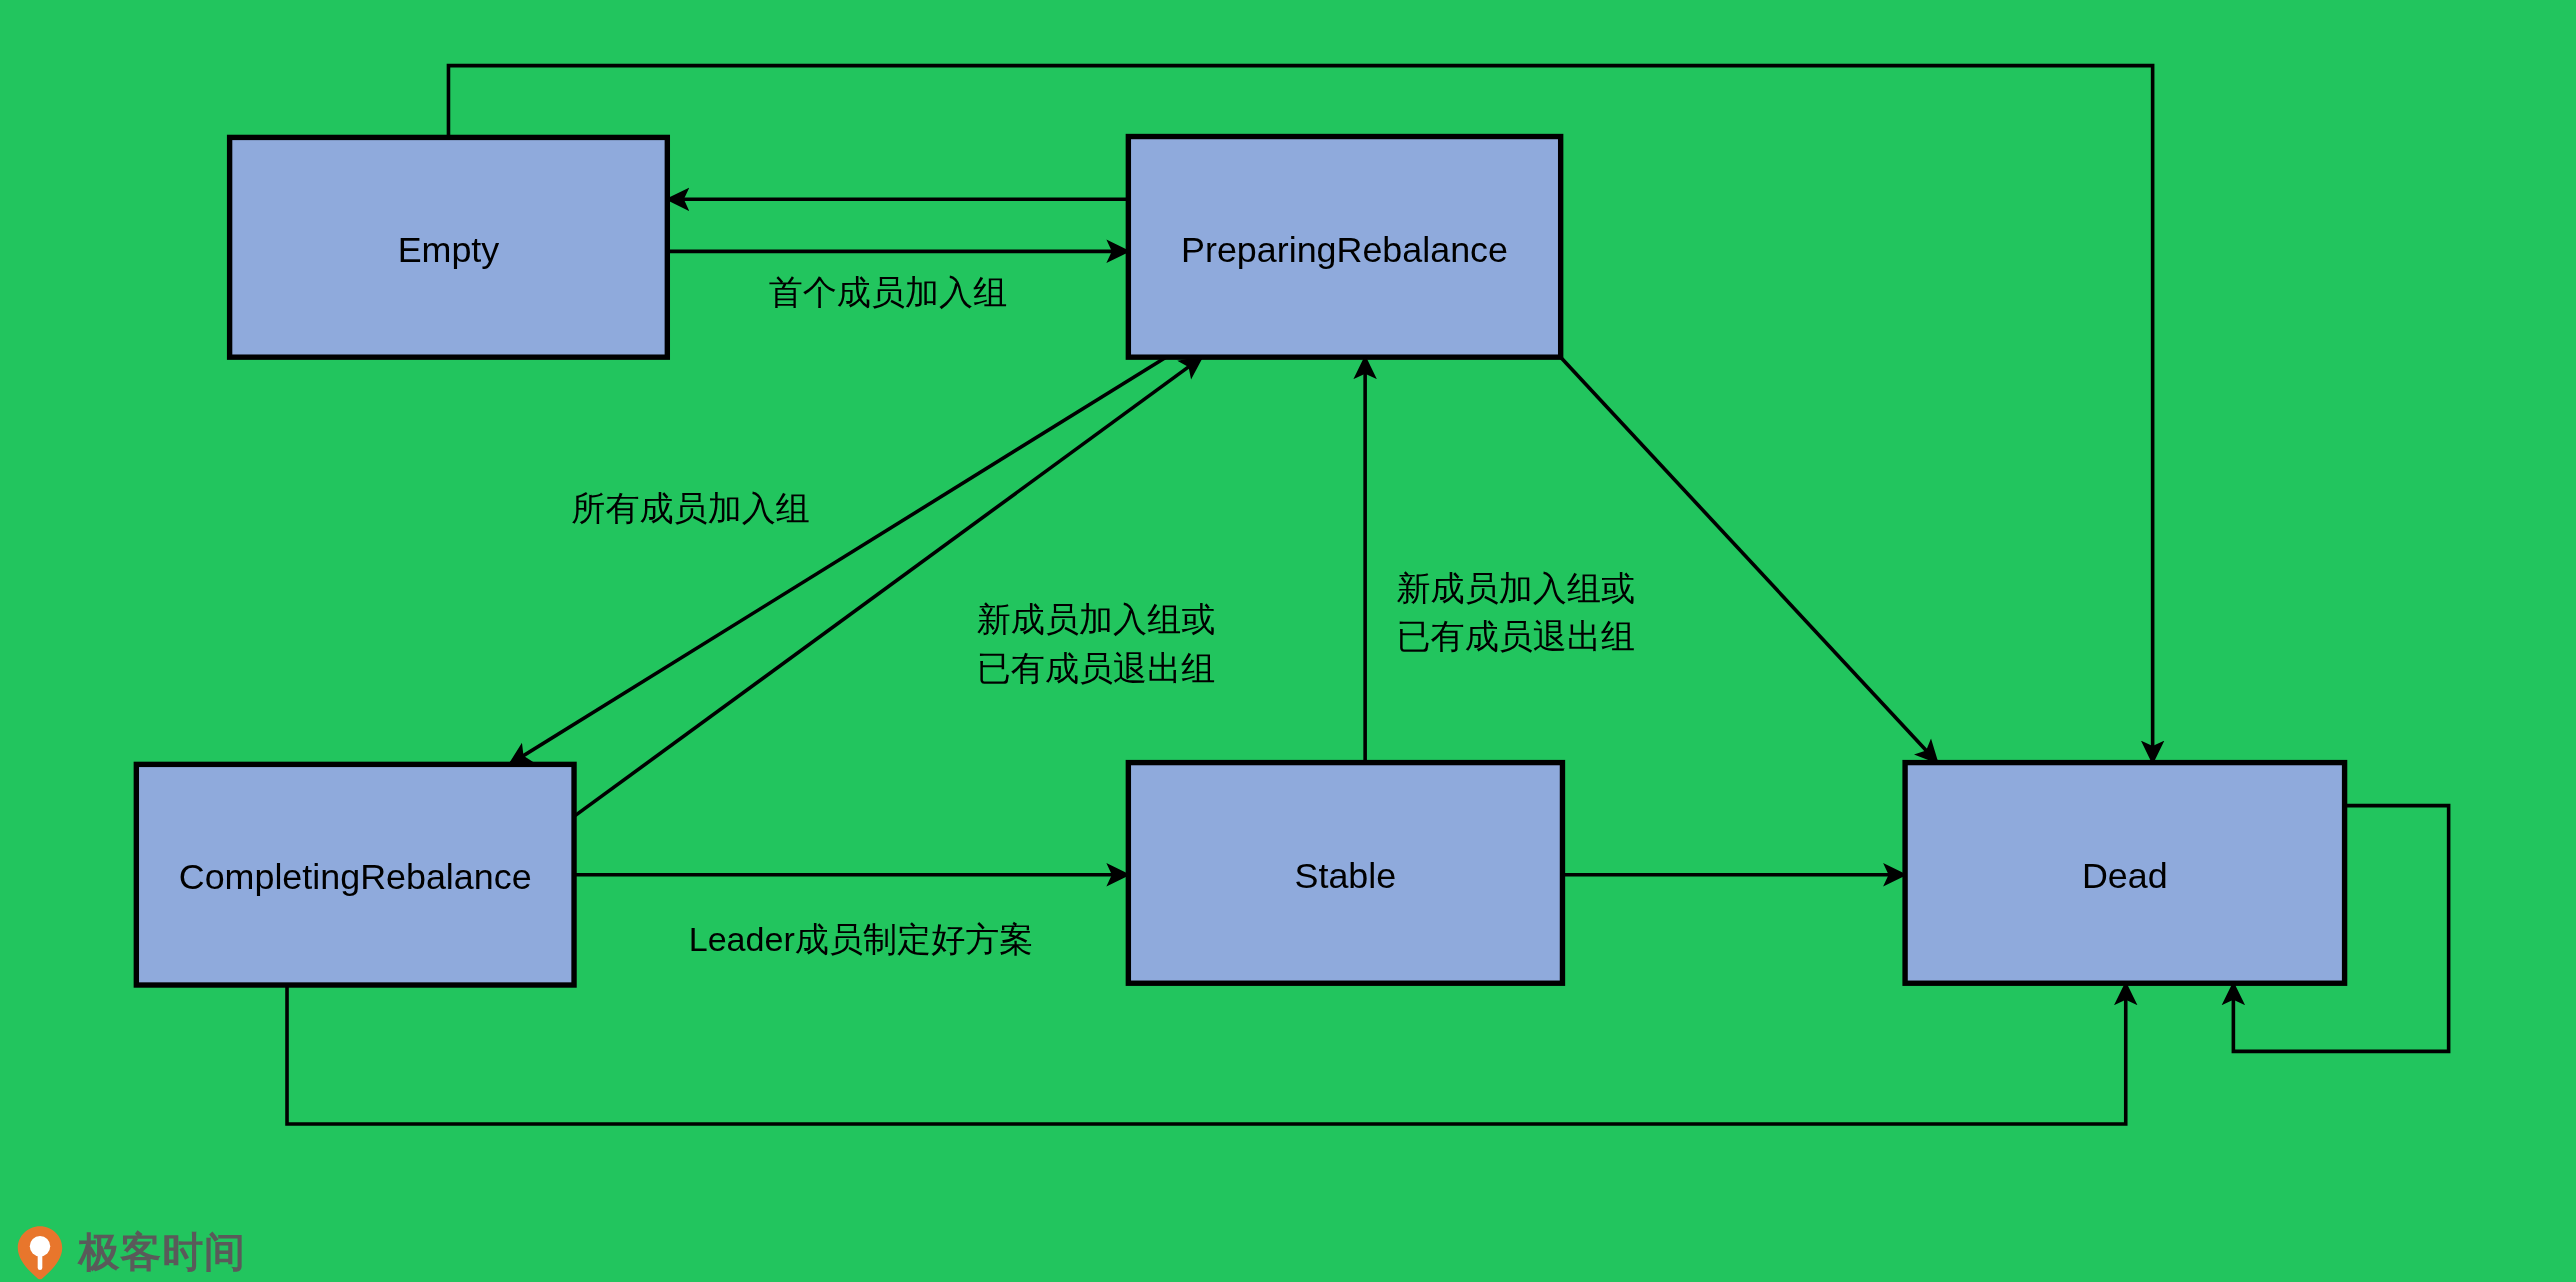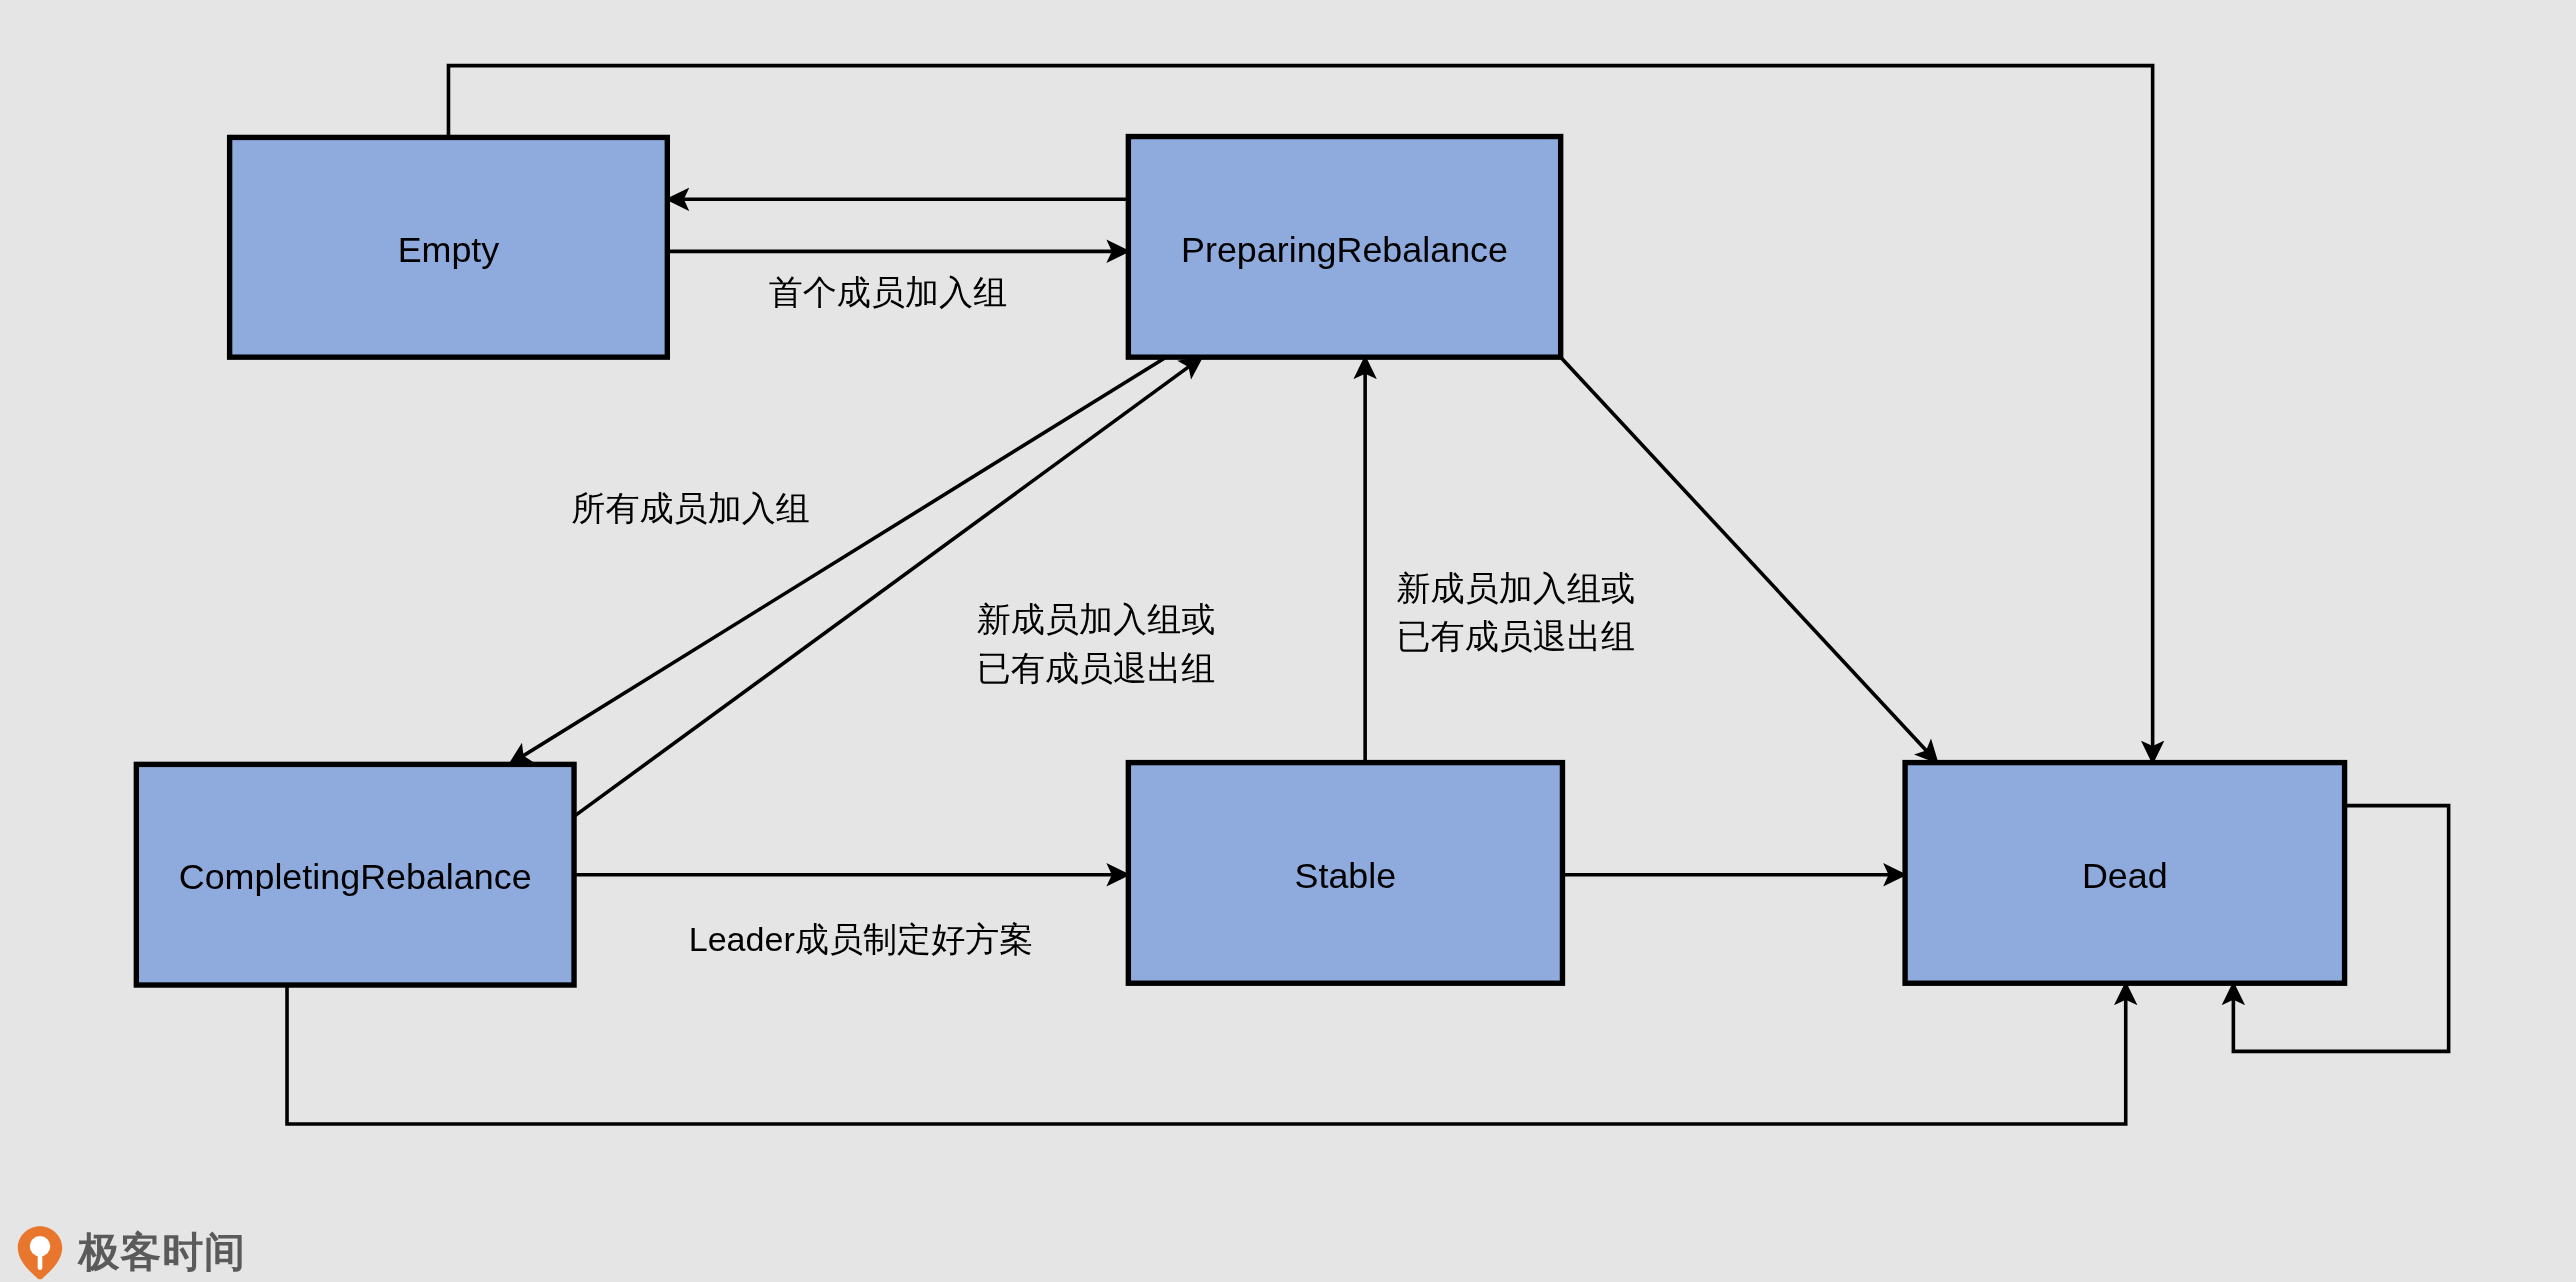--- a/index.html
+++ b/index.html
@@ -8,21 +8,21 @@
     padding: 0;
     background: #ffffff;
   }
   body {
     font-family: "Liberation Sans", "DejaVu Sans", sans-serif;
   }
   #canvas {
     position: relative;
     width: 2576px;
     height: 1283px;
-    background: #e5e5e5;
+    background: #22c55e;
     overflow: hidden;
   }
   #diagram-svg {
     position: absolute;
     left: 0;
     top: 0;
     width: 2576px;
     height: 1283px;
     display: block;
   }

